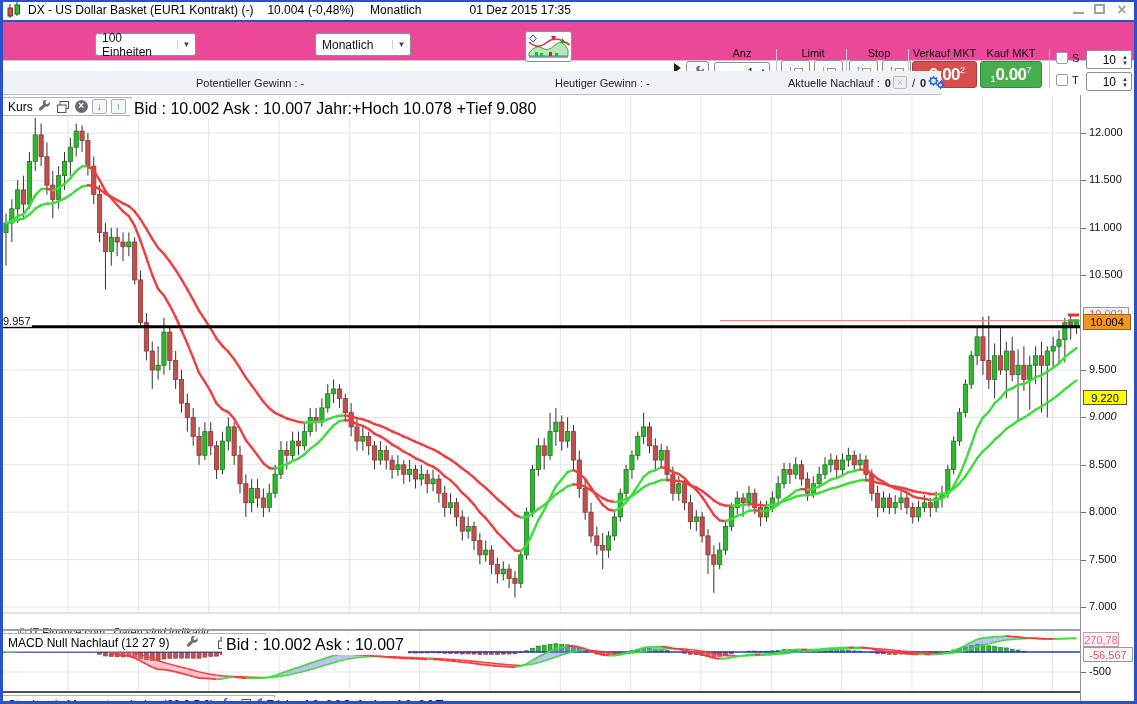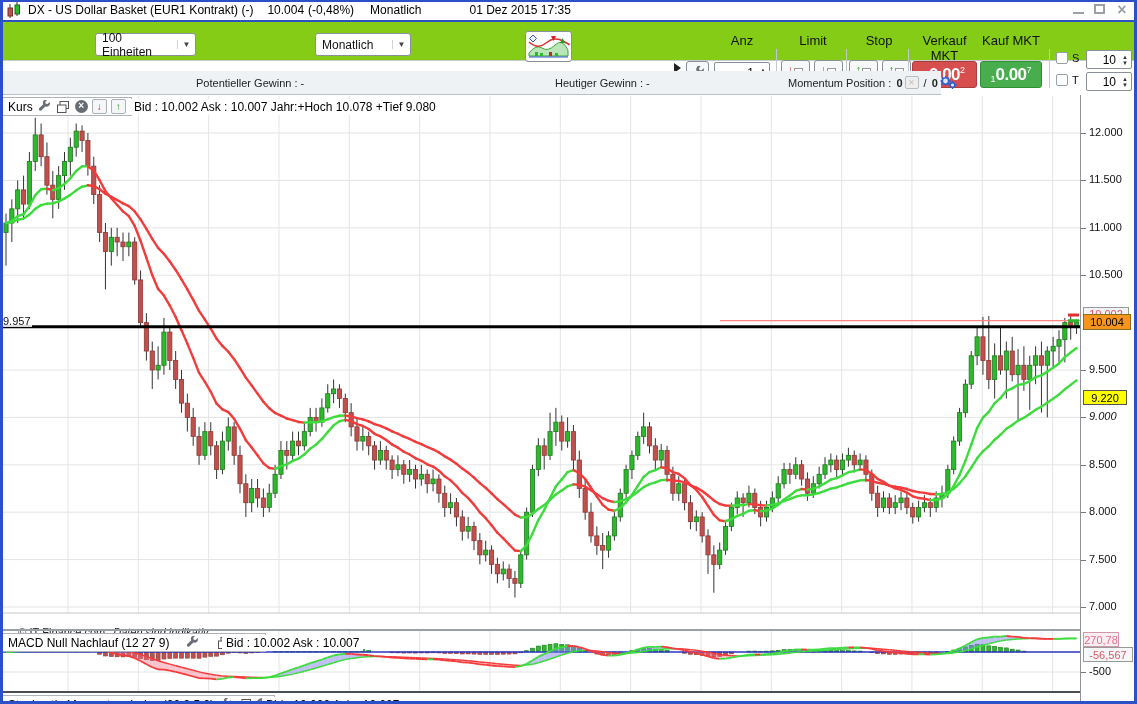--- a/index.html
+++ b/index.html
@@ -15,31 +15,31 @@
   .title-change { margin-left:4px; }
   .title-tf { margin-left:16px; }
   .title-dt { margin-left:24px;padding-left:24px; }
   .win-controls { position:absolute; right:8px; top:2px; display:flex; gap:10px; align-items:center; }
   .wc { width:14px; height:14px; display:flex; align-items:flex-end; justify-content:center; cursor:default; }
   .wc-min { border-bottom:2px solid #9aa0a8; width:11px; height:10px; }
   .wc-max { width:11px; height:10px; border:2px solid #9aa0a8; }
   .wc-close { color:#9aa0a8; font-size:16px; font-weight:bold; line-height:12px; }
 
   
-  .toolbar { position:absolute; left:0; top:22px; width:1137px; height:39px; background:#84cc16; border-bottom:1px solid #c5cbd1; z-index:10; }
+  .toolbar { position:absolute; left:0; top:22px; width:1137px; height:39px; background:#ec4899; border-bottom:1px solid #c5cbd1; z-index:10; }
   .select { position:absolute; height:23px; background:#fff; border:1px solid #8a9099; border-radius:3px; display:flex; align-items:center; font-size:12px; color:#111; }
   .select .sel-txt { padding:0 6px; flex:1; }
   .select .sel-arrow { width:18px; text-align:center; font-size:8px; color:#444; border-left:1px solid #cfd3d8; }
   #units-select { left:95px; top:11px; width:101px; }
   #tf-select { left:315px; top:11px; width:96px; }
   .charttype-btn { position:absolute; left:525px; top:9px; width:47px; height:31px; background:#fff; border:1px solid #8a9099; border-radius:3px; padding:1px; }
   .expand-arrow { position:absolute; left:674px; top:41px; width:0; height:0; border-left:7px solid #222; border-top:5px solid transparent; border-bottom:5px solid transparent; }
   .tool-btn { position:absolute; width:23px; height:23px; background:#f6f8f9; border:1px solid #8a9099; border-radius:3px; display:flex; align-items:center; justify-content:center; }
   #wrench-btn { left:686px; top:39px; }
-  .grp-label { position:absolute; top:11px; font-size:13px; color:#111; text-align:center; }
+  .grp-label { position:absolute; top:25px; font-size:11px; color:#111; text-align:center; }
   .spin { position:absolute; background:#fff; border:1px solid #8a9099; border-radius:2px; font-size:12px; color:#000; display:flex; align-items:center; }
   .spin .v { flex:1; text-align:right; padding-right:3px; }
   .spin .arrows { width:12px; display:flex; flex-direction:column; align-items:center; font-size:6px; color:#333; line-height:6px; }
   #anz-spin { left:714px; top:40px; width:56px; height:21px; }
   .vsep { position:absolute; top:27px; height:39px; width:1px; background:#c2c8ce; }
   .order-ico-btn { position:absolute; top:38px; width:29px; height:27px; background:#f6f8f9; border:1px solid #8a9099; border-radius:3px; display:flex; align-items:center; justify-content:center; gap:1px; }
   .ico-arrows { display:flex; flex-direction:column; line-height:9px; font-size:11px; font-weight:bold; }
   .a-red { color:#d42222; } .a-green { color:#1fa11f; }
   .doc { width:9px; height:12px; border:1px solid #999; background:#fff; }
   .doc.lined { border-bottom:3px double #999; }
@@ -62,21 +62,21 @@
 
   
   #main-svg { position:absolute; left:0; top:95px; background:#fff; }
   #macd-svg { position:absolute; left:0; top:631px; background:#fff; }
   .sep-light { position:absolute; left:0; top:629px; width:1080px; height:2px; background:#9aa0a6; z-index:6; }
   .sep-dark { position:absolute; left:0; top:691px; width:1080px; height:2px; background:#4a4f55; z-index:6; }
   .panel-header { position:absolute; display:flex; align-items:center; gap:4px; background:#fff; border:1px solid #aeb4ba; padding:1px 5px; font-size:12px; color:#000; z-index:7; }
   #kurs-header { left:2px; top:97px; }
   #macd-header { left:2px; top:633px;gap:16px; }
   #stoch-header { left:2px; top:695px; }
-  .quote { position:absolute; font-size:12px; color:#000; background:#fff; padding:1px 4px; z-index:7; white-space:pre; }
+  .quote { position:absolute; font-size:16px; color:#000; background:#fff; padding:1px 4px; z-index:7; white-space:pre; }
   #kurs-quote { left:130px; top:99px; }
   #macd-quote { left:222px; top:635px; }
   #stoch-quote { left:262px; top:697px; }
   .hdr-ico { width:15px; height:15px; display:flex; align-items:center; justify-content:center; }
   .close-circle { width:13px; height:13px; border-radius:50%; background:#666c74; color:#fff; font-size:10px; font-weight:bold; line-height:12px; text-align:center; }
   .mini-box { width:15px; height:15px; border:1px solid #aab0b6; background:#f4f6f7; font-size:10px; font-weight:bold; text-align:center; line-height:13px; border-radius:2px; }
   .level-label { position:absolute; left:2px; top:315px; font-size:11px; color:#111; background:rgba(255,255,255,.85); padding:0 1px; z-index:5; }
   .copyright { position:absolute; left:3px; top:614px; font-size:11px; color:#222; z-index:6; background:#fff; padding:0 3px; white-space:pre; }
   .copyright .it { font-style:italic; margin-left:8px; }
 
@@ -224,21 +224,21 @@
           <span>▲</span>
           <span>▼</span>
         </span>
     </div>
   </div>
 
   <div class="info-row">
     <span class="txt" style="left:196px;">Potentieller Gewinn : -</span>
     <span class="txt" style="left:555px;">Heutiger Gewinn : -</span>
     <div id="pos-group">
-      <span style="white-space:pre;">Momentum Position : </span>
+      <span style="white-space:pre;">Aktuelle Nachlauf : </span>
       <span style="font-weight:bold;">0</span>
       <span class="dis-ico">×</span>
       <span style="white-space:pre;"> / </span>
       <span style="font-weight:bold;">0</span>
       <svg width="17" height="15" viewBox="0 0 17 15">
         <g stroke="#2b5fd0" fill="#dce6fa" stroke-width="1.4">
           <line x1="5.5" y1="1" x2="5.5" y2="11"></line>
             <line x1="0.5" y1="6" x2="10.5" y2="6"></line>
             <line x1="2" y1="2.5" x2="9" y2="9.5"></line>
             <line x1="9" y1="2.5" x2="2" y2="9.5"></line>

